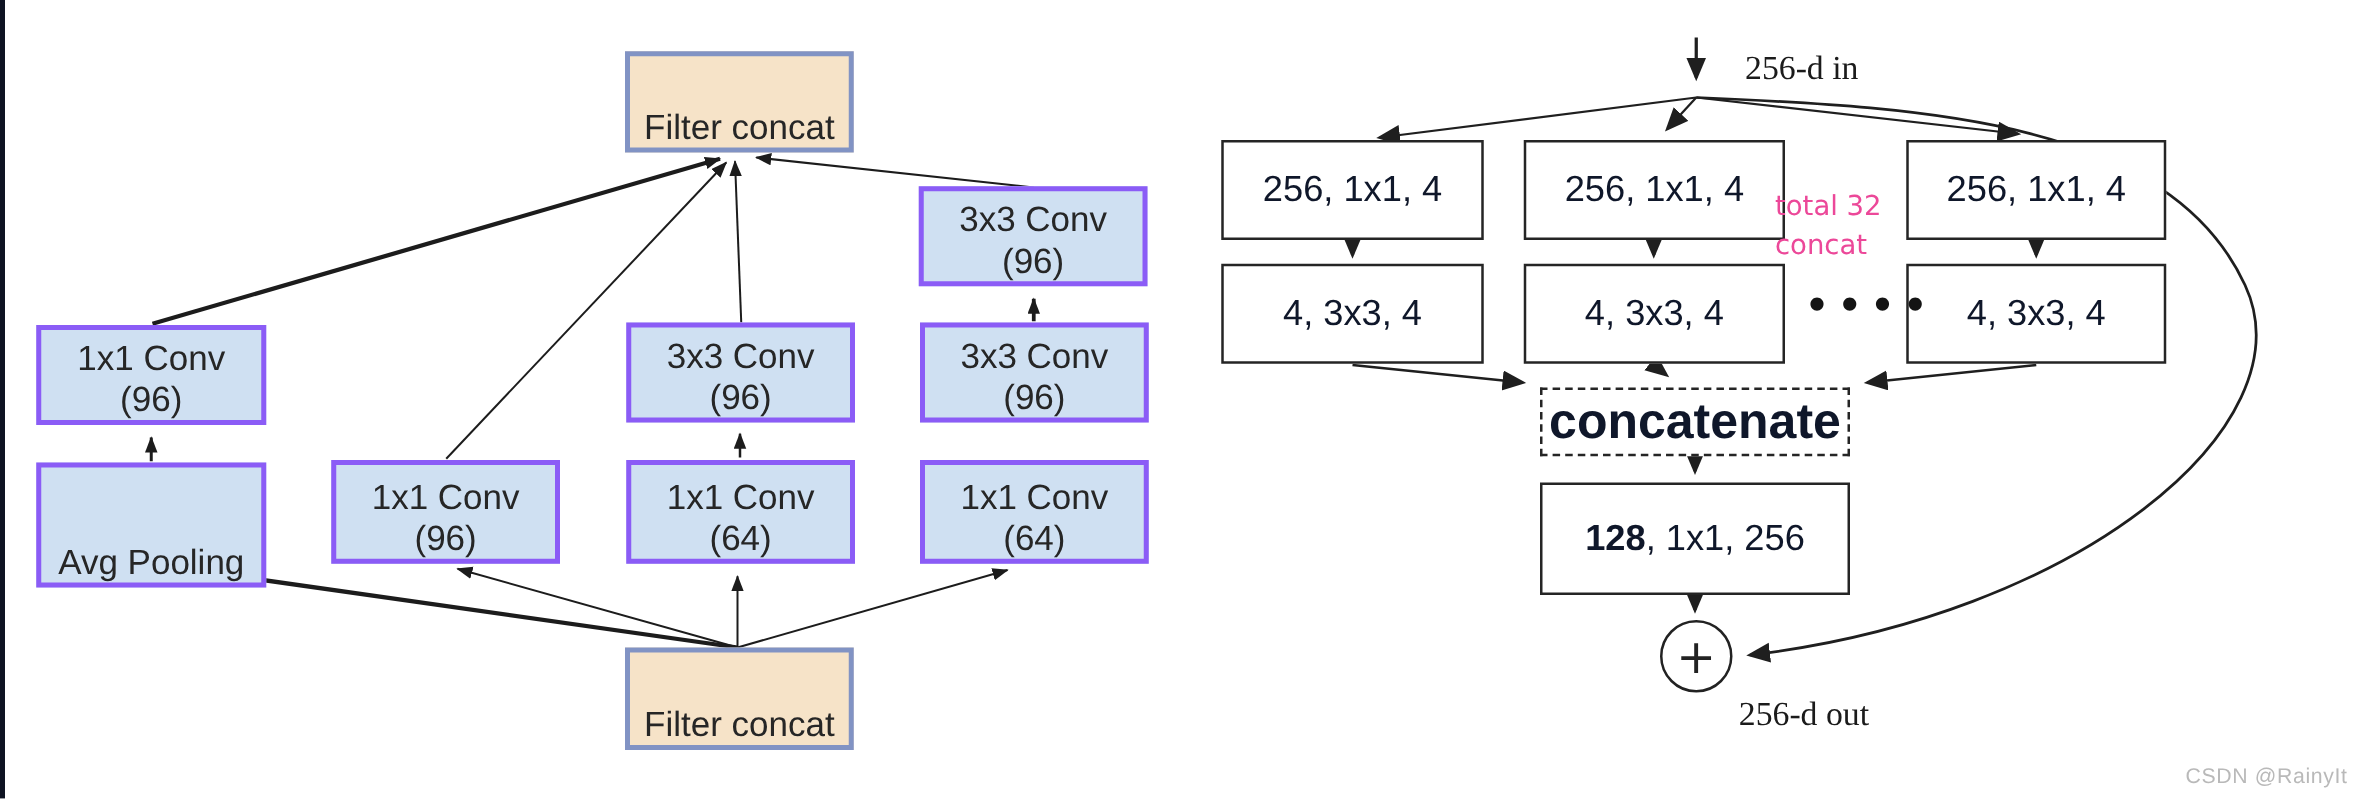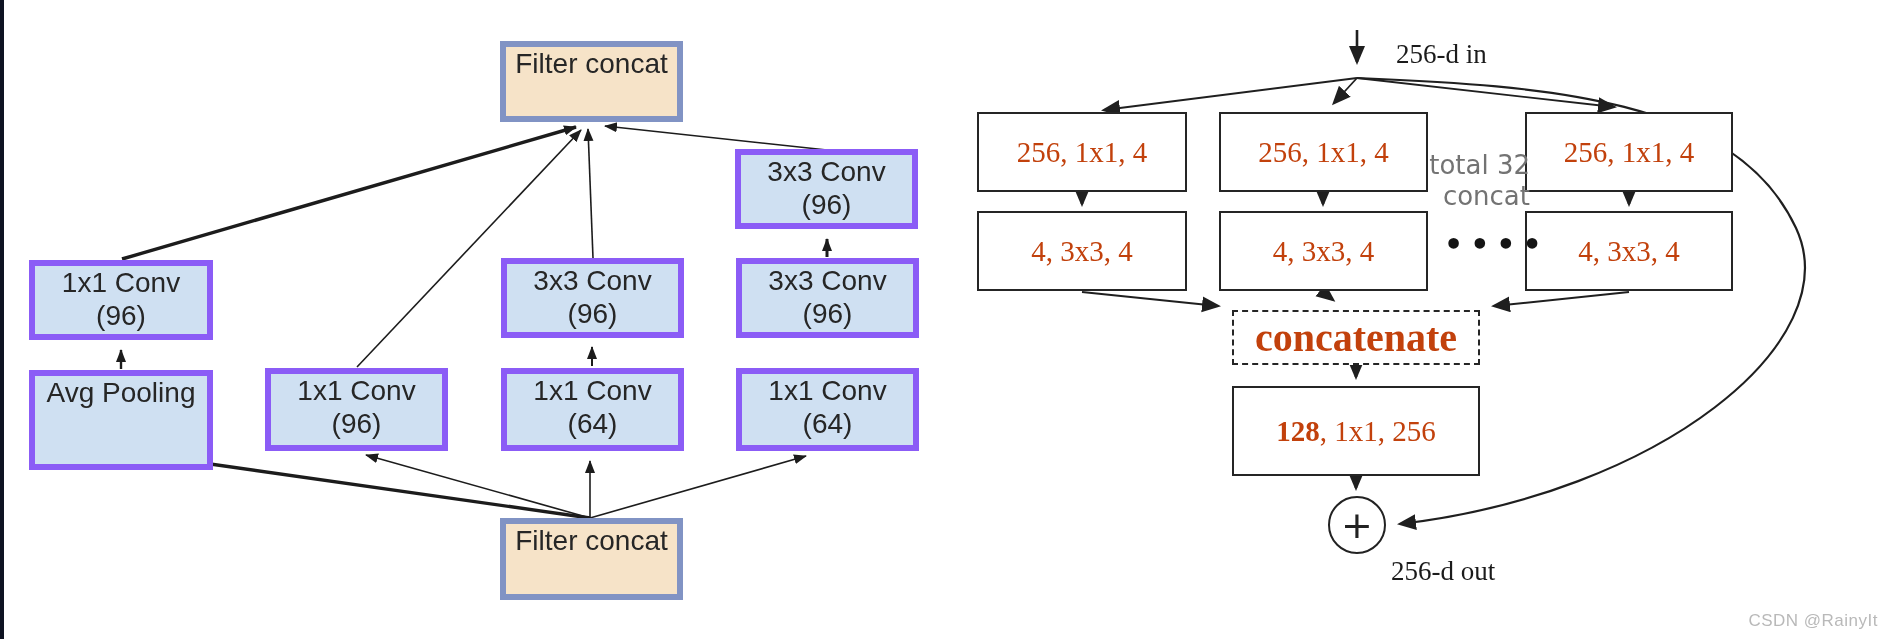--- a/index.html
+++ b/index.html
@@ -5,41 +5,41 @@
   html,body{margin:0;padding:0;background:#ffffff;}
   .canvas{
     position:relative;width:1892px;height:639px;background:#ffffff;
     overflow:hidden;font-family:"Liberation Sans",sans-serif;
   }
   .edge-strip{position:absolute;left:0;top:0;width:4px;height:639px;background:#0e1322;}
   svg.wires{position:absolute;left:0;top:0;width:1892px;height:639px;pointer-events:none;}
 
   
   .lbox{
-    position:absolute;display:flex;flex-direction:column;align-items:center;justify-content:flex-start;
-    background:#cfe0f2;border:6px solid #8b5cf6;box-sizing:border-box;
+    position:absolute;display:flex;flex-direction:column;align-items:center;justify-content:flex-end;
+    background:#cfe0f2;border:4px solid #8b5cf6;box-sizing:border-box;
     font-size:28px;line-height:33px;color:#262626;text-align:center;
   }
   .lbox.concat{background:#f6e3c8;border-color:#8193c4;}
 
   
   .rbox{
     position:absolute;display:flex;align-items:center;justify-content:center;
     background:#ffffff;border:2.5px solid #252525;box-sizing:border-box;
-    font-family:Liberation Serif, serif;font-size:29px;color:#c2410c;white-space:nowrap;
+    font-family:Liberation Sans, sans-serif;font-size:29px;color:#0f172a;white-space:nowrap;
   }
   .rbox.dashed{border:2px dashed #252525;font-weight:bold;font-size:40px;}
   .rbox .bold{font-weight:bold;}
 
   .rlabel{
     position:absolute;font-family:Liberation Serif, serif;font-size:27px;color:#1b1b1b;white-space:nowrap;
   }
   .paths-note{
-    position:absolute;left:1420px;top:150px;width:110px;text-align:right;
-    font-family:"DejaVu Sans",sans-serif;font-size:26px;line-height:31px;color:#737373;
+    position:absolute;left:1420px;top:150px;width:110px;text-align:left;
+    font-family:"DejaVu Sans",sans-serif;font-size:22px;line-height:31px;color:#ec4899;
   }
   .paths-note span{display:block;}
   .dots{
     position:absolute;left:1444px;top:227px;font-family:"DejaVu Sans",sans-serif;
     font-size:30px;font-weight:bold;letter-spacing:7px;color:#141414;
   }
   .plus-circle{
     position:absolute;left:1328px;top:496px;width:58px;height:58px;border:2.5px solid #222;
     border-radius:50%;background:#fff;box-sizing:border-box;display:flex;align-items:center;justify-content:center;
     font-family:"DejaVu Sans",sans-serif;font-size:38px;font-weight:400;color:#222;

